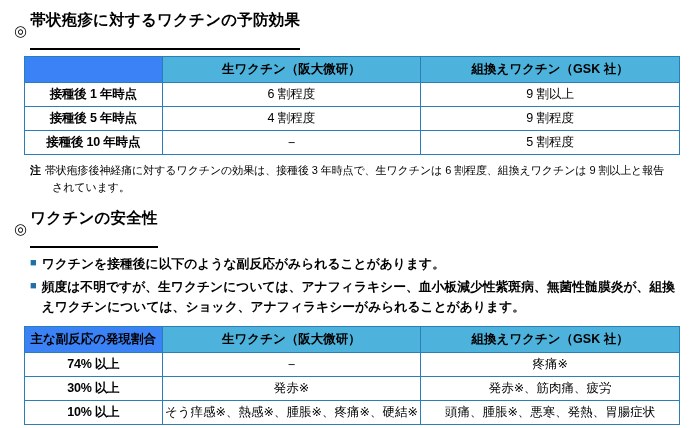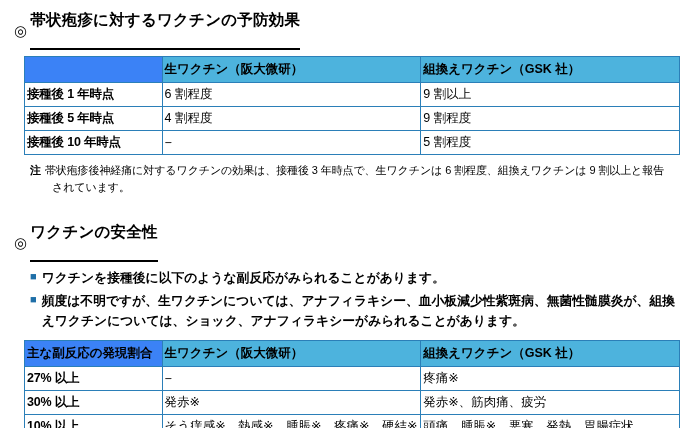--- a/index.html
+++ b/index.html
@@ -34,21 +34,21 @@
   }
   
   table{
     border-collapse:collapse;
     width:100%;
     table-layout:fixed;
   }
   table.tbl1 td, table.tbl1 th,
   table.tbl2 td, table.tbl2 th{
     border:1px solid #2b7fb8;
-    text-align:left;
+    text-align:center;
     vertical-align:middle;
     font-size:12.5px;
     padding:3px 2px;
     background:#ffffff;
   }
   table.tbl1 thead th, table.tbl2 thead th{
     background:#4db3dd;
     color:#000;
     font-weight:bold;
     font-size:12.5px;
@@ -59,21 +59,21 @@
     background:#ffffff;
     font-weight:bold;
     letter-spacing:-0.2px;
   }
   table.tbl1 .corner, table.tbl2 .corner{
     background:#3b82f6;
   }
   .tbl-wrap{margin:0 6px 0 10px;}
   
   .note{
-    margin:7px 10px 16px 16px;
+    margin:7px 10px 2px 16px;
     font-size:11px;
     line-height:1.5;
     letter-spacing:-0.1px;
   }
   .note .lbl{font-weight:bold;margin-right:4px;}
   .note .cont{display:block;margin-left:22px;}
   
   .bullets{margin:4px 10px 6px 16px;}
   .bullet{
     display:flex;
@@ -179,21 +179,21 @@
       </colgroup>
       <thead>
         <tr>
           <th class="corner">主な副反応の発現割合</th>
           <th>生ワクチン（阪大微研）</th>
           <th>組換えワクチン（GSK 社）</th>
         </tr>
       </thead>
       <tbody>
         <tr>
-          <td class="rowhead">27% 以上</td>
+          <td class="rowhead">74% 以上</td>
           <td>−</td>
           <td>疼痛※</td>
         </tr>
         <tr>
           <td class="rowhead">30% 以上</td>
           <td>発赤※</td>
           <td>発赤※、筋肉痛、疲労</td>
         </tr>
         <tr>
           <td class="rowhead">10% 以上</td>

